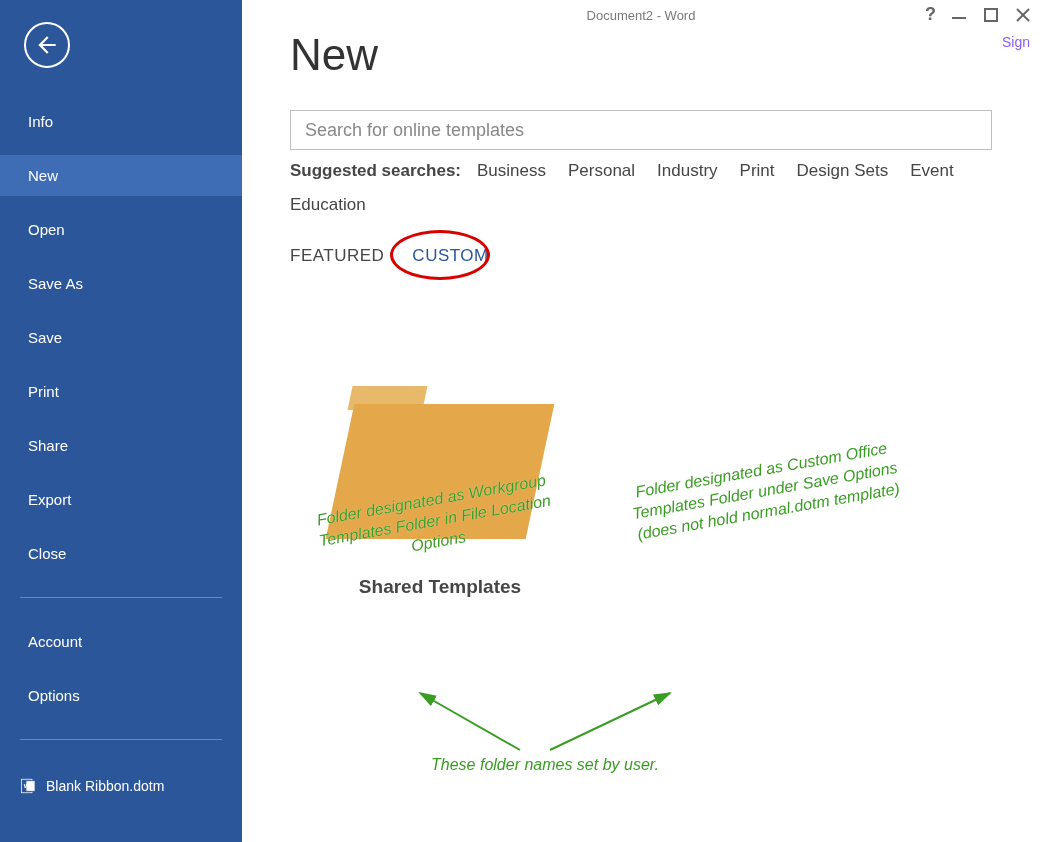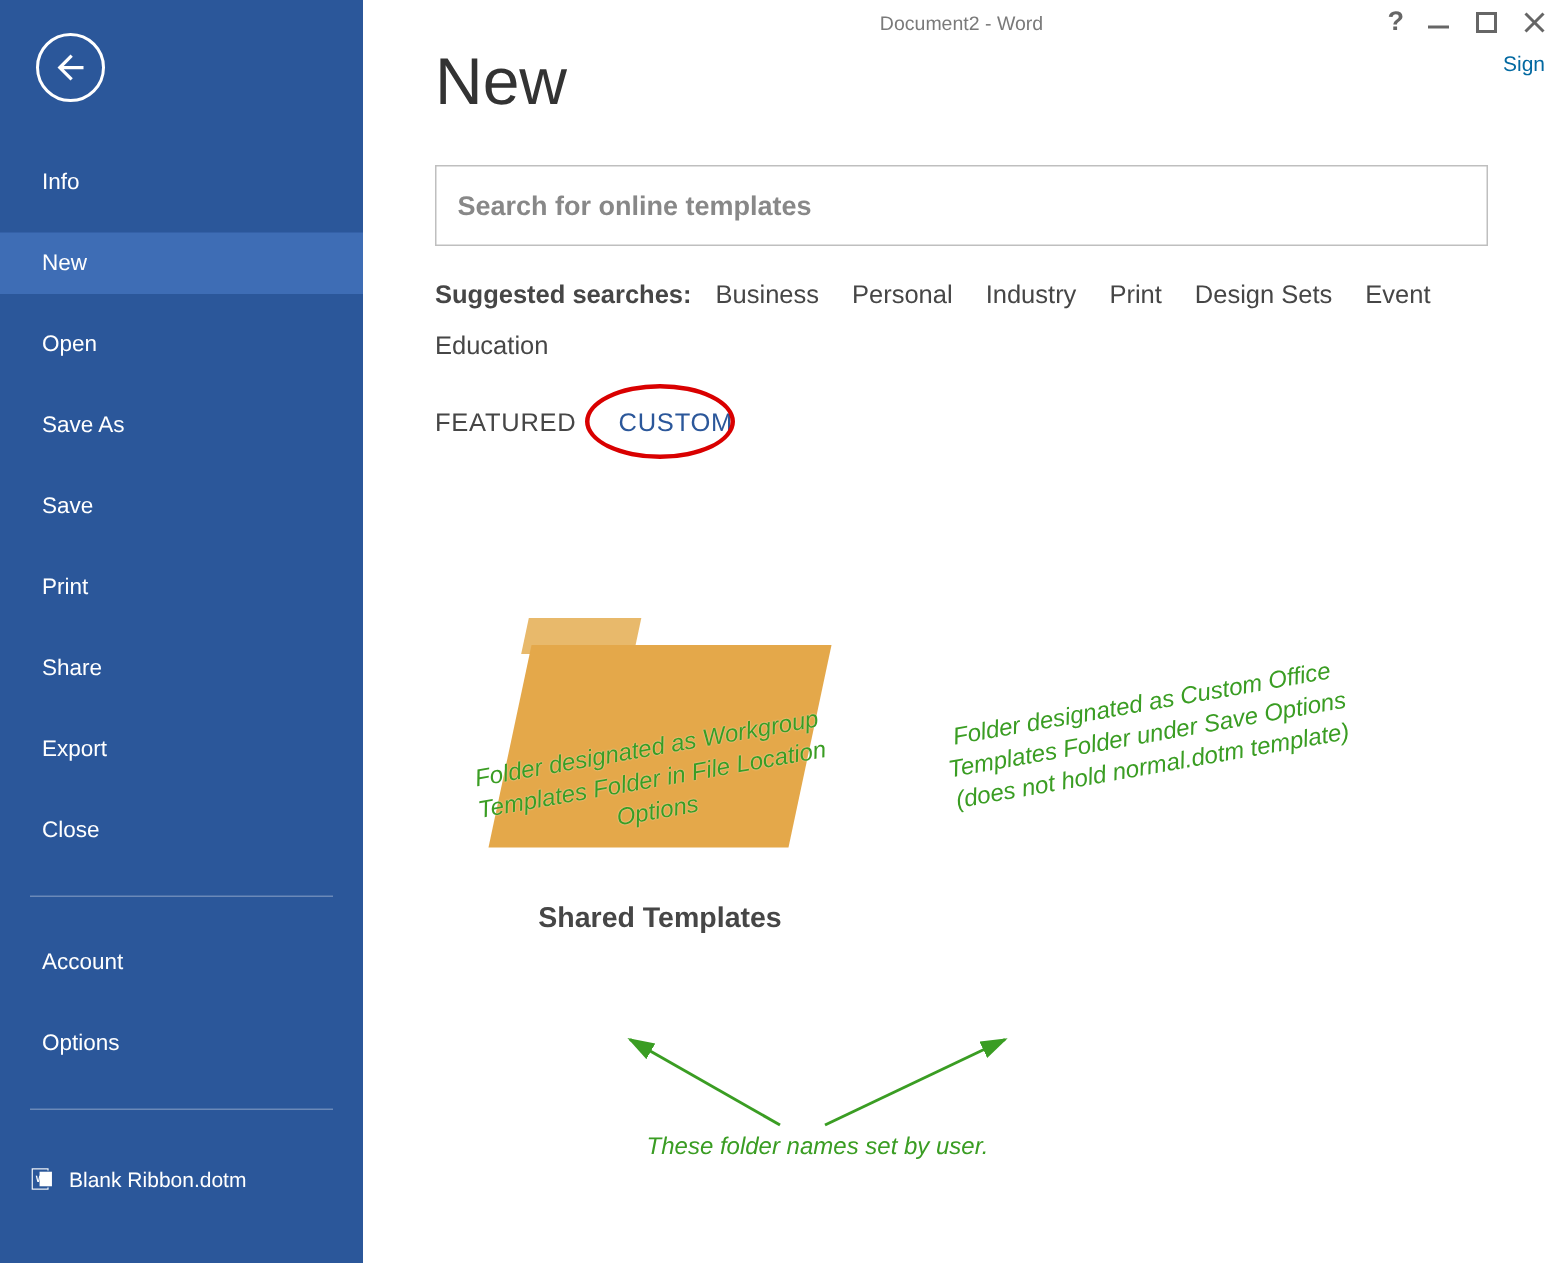--- a/index.html
+++ b/index.html
@@ -16,29 +16,29 @@
     .sidebar-sep { height: 1px; background: rgba(255,255,255,0.3); margin: 10px 20px; }
     .sidebar-bottom { padding: 14px 20px; }
     .doc-item { display: flex; align-items: center; gap: 8px; font-size: 14px; cursor: pointer; }
     .doc-icon { width: 18px; height: 18px; }
     
     
     .main { flex: 1; position: relative; background: #fff; }
     .title-text { position: absolute; left: 50%; top: 8px; transform: translateX(-50%); color: #7a7a7a; font-size: 13px; }
     .win-controls { position: absolute; right: 8px; top: 4px; display: flex; align-items: center; gap: 14px; }
     .win-controls span, .win-controls svg { color: #666; cursor: pointer; }
-    .sign-link { position: absolute; right: 10px; top: 34px; font-size: 14px; color: #0369a1; }
+    .sign-link { position: absolute; right: 10px; top: 34px; font-size: 14px; color: #8b5cf6; }
     
     .content { padding: 30px 48px 0 48px; }
     .page-title { font-size: 44px; font-weight: 300; color: #333; margin-bottom: 30px; }
     
-    .search-box { width: 100%; height: 54px; border: 1px solid #bfbfbf; padding: 0 14px; font-size: 18px; color: #333; outline: none; font-weight: bold; }
+    .search-box { width: 100%; height: 40px; border: 1px solid #bfbfbf; padding: 0 14px; font-size: 18px; color: #333; outline: none; }
     .search-box::placeholder { color: #888; }
     
-    .suggested { margin-top: 16px; display: flex; flex-wrap: wrap; gap: 0; align-items: flex-end; line-height: 2; }
+    .suggested { margin-top: 4px; display: flex; flex-wrap: wrap; gap: 0; align-items: flex-end; line-height: 2; }
     .suggested .label { color: #464646; font-size: 17px; font-weight: 600; margin-right: 16px; }
     .suggested .term { color: #464646; font-size: 17px; margin-right: 22px; cursor: pointer; }
     
     .tabs-row { margin-top: 24px; display: flex; align-items: center; position: relative; }
     .tab-item { font-size: 17px; color: #464646; margin-right: 28px; cursor: pointer; letter-spacing: 0.5px; }
     .tab-item.custom { color: #2b579a; }
     .circle-annot { position: absolute; left: 100px; top: -16px; width: 100px; height: 50px; border: 3px solid #d90000; border-radius: 50%; pointer-events: none; }
     
     
     .folders { display: flex; gap: 90px; margin-top: 120px; padding-left: 40px; position: relative; }

